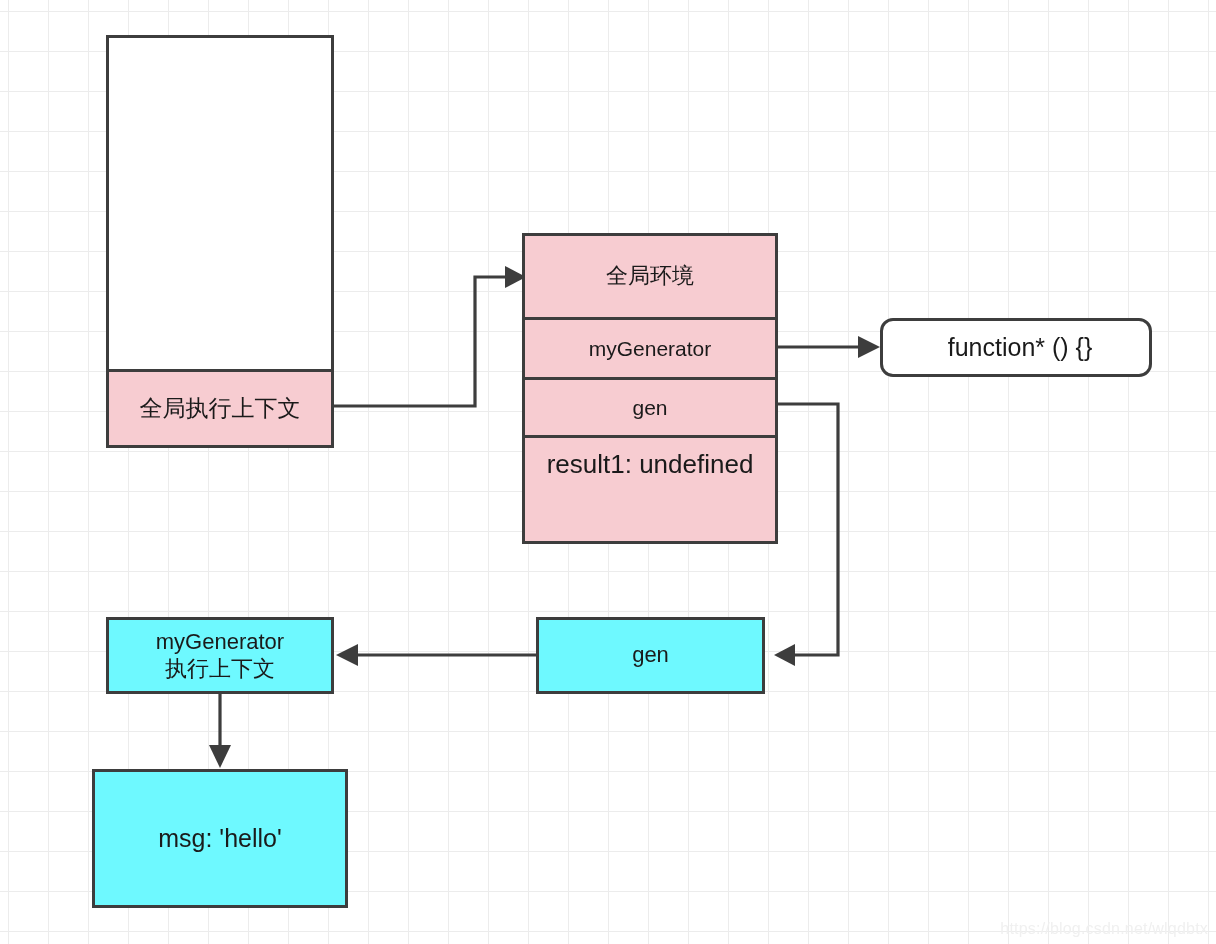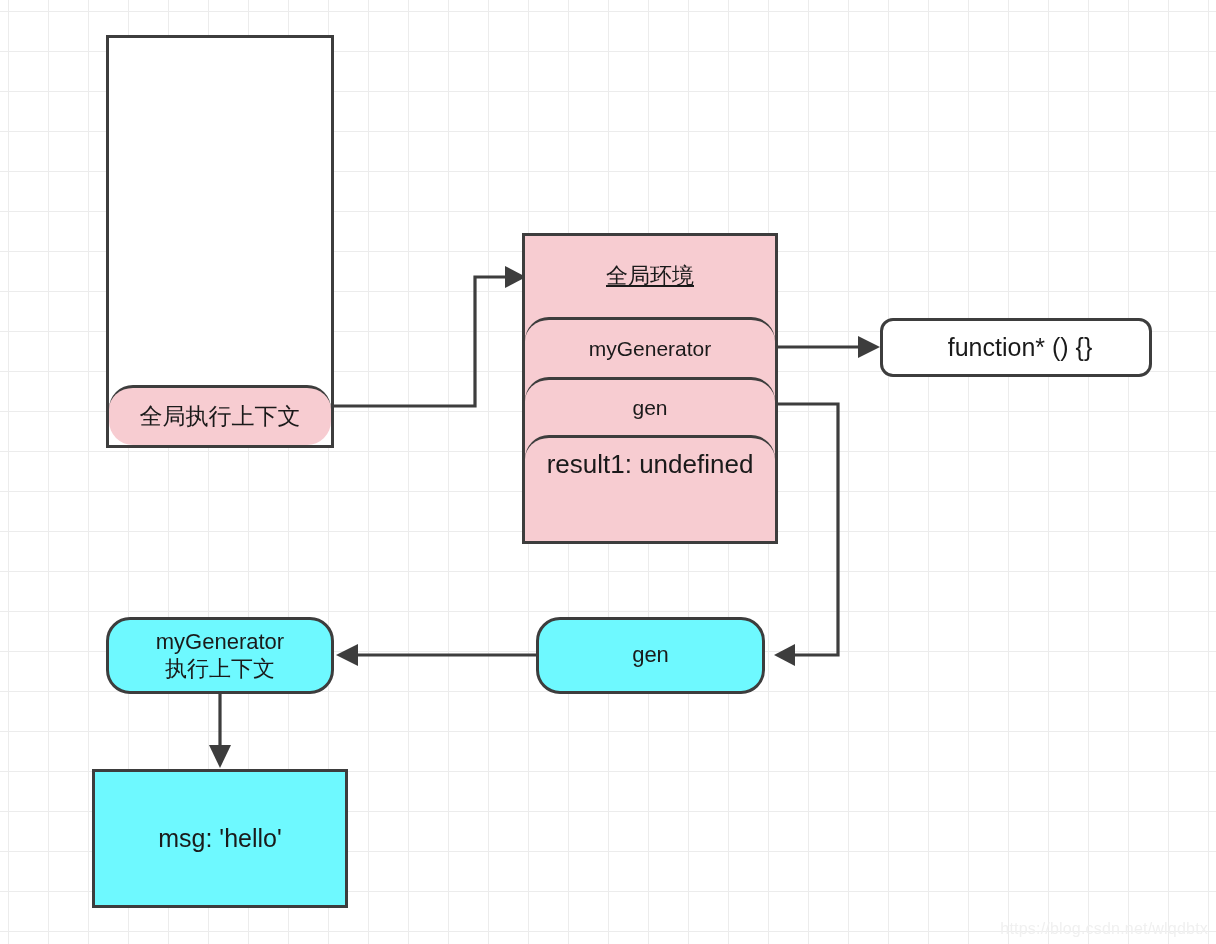--- a/index.html
+++ b/index.html
@@ -37,37 +37,36 @@
     box-sizing: border-box;
     display: flex;
     align-items: center;
     justify-content: center;
     text-align: center;
     line-height: 1.22;
     white-space: pre-line;
   }
   .row + .row {
     border-top: 3px solid #3d3d3d;
-    border-radius: 24px;
   }
   .pink  { background: #f7ccd1; }
   .cyan  { background: #6ef9ff; }
   .white { background: #ffffff; }
 
   
   #global-exec-stack {
     left: 106px; top: 35px; width: 228px; height: 413px;
   }
   #global-exec-stack .empty-slot { flex: 1 1 auto; background:#ffffff; }
-  #global-exec-stack .ctx-slot   { height: 60px; font-size: 23px; }
+  #global-exec-stack .ctx-slot   { height: 76px; font-size: 23px; }
 
   #global-env-stack {
     left: 522px; top: 233px; width: 256px; height: 311px;
   }
-  #global-env-stack .r0 { height: 81px; font-size: 22px; text-decoration: underline; }
+  #global-env-stack .r0 { height: 81px; font-size: 22px; }
   #global-env-stack .r1 { height: 60px; font-size: 21px; }
   #global-env-stack .r2 { height: 58px; font-size: 21px; }
   #global-env-stack .r3 { height: 57px; font-size: 26px; text-align: right; }
   #global-env-stack .r4 { flex: 1 1 auto; font-size: 21px; }
 
   #generator-fn-node {
     left: 880px; top: 318px; width: 272px; height: 59px;
     border-radius: 13px;
     align-items: center; justify-content: center;
     font-size: 25px;

